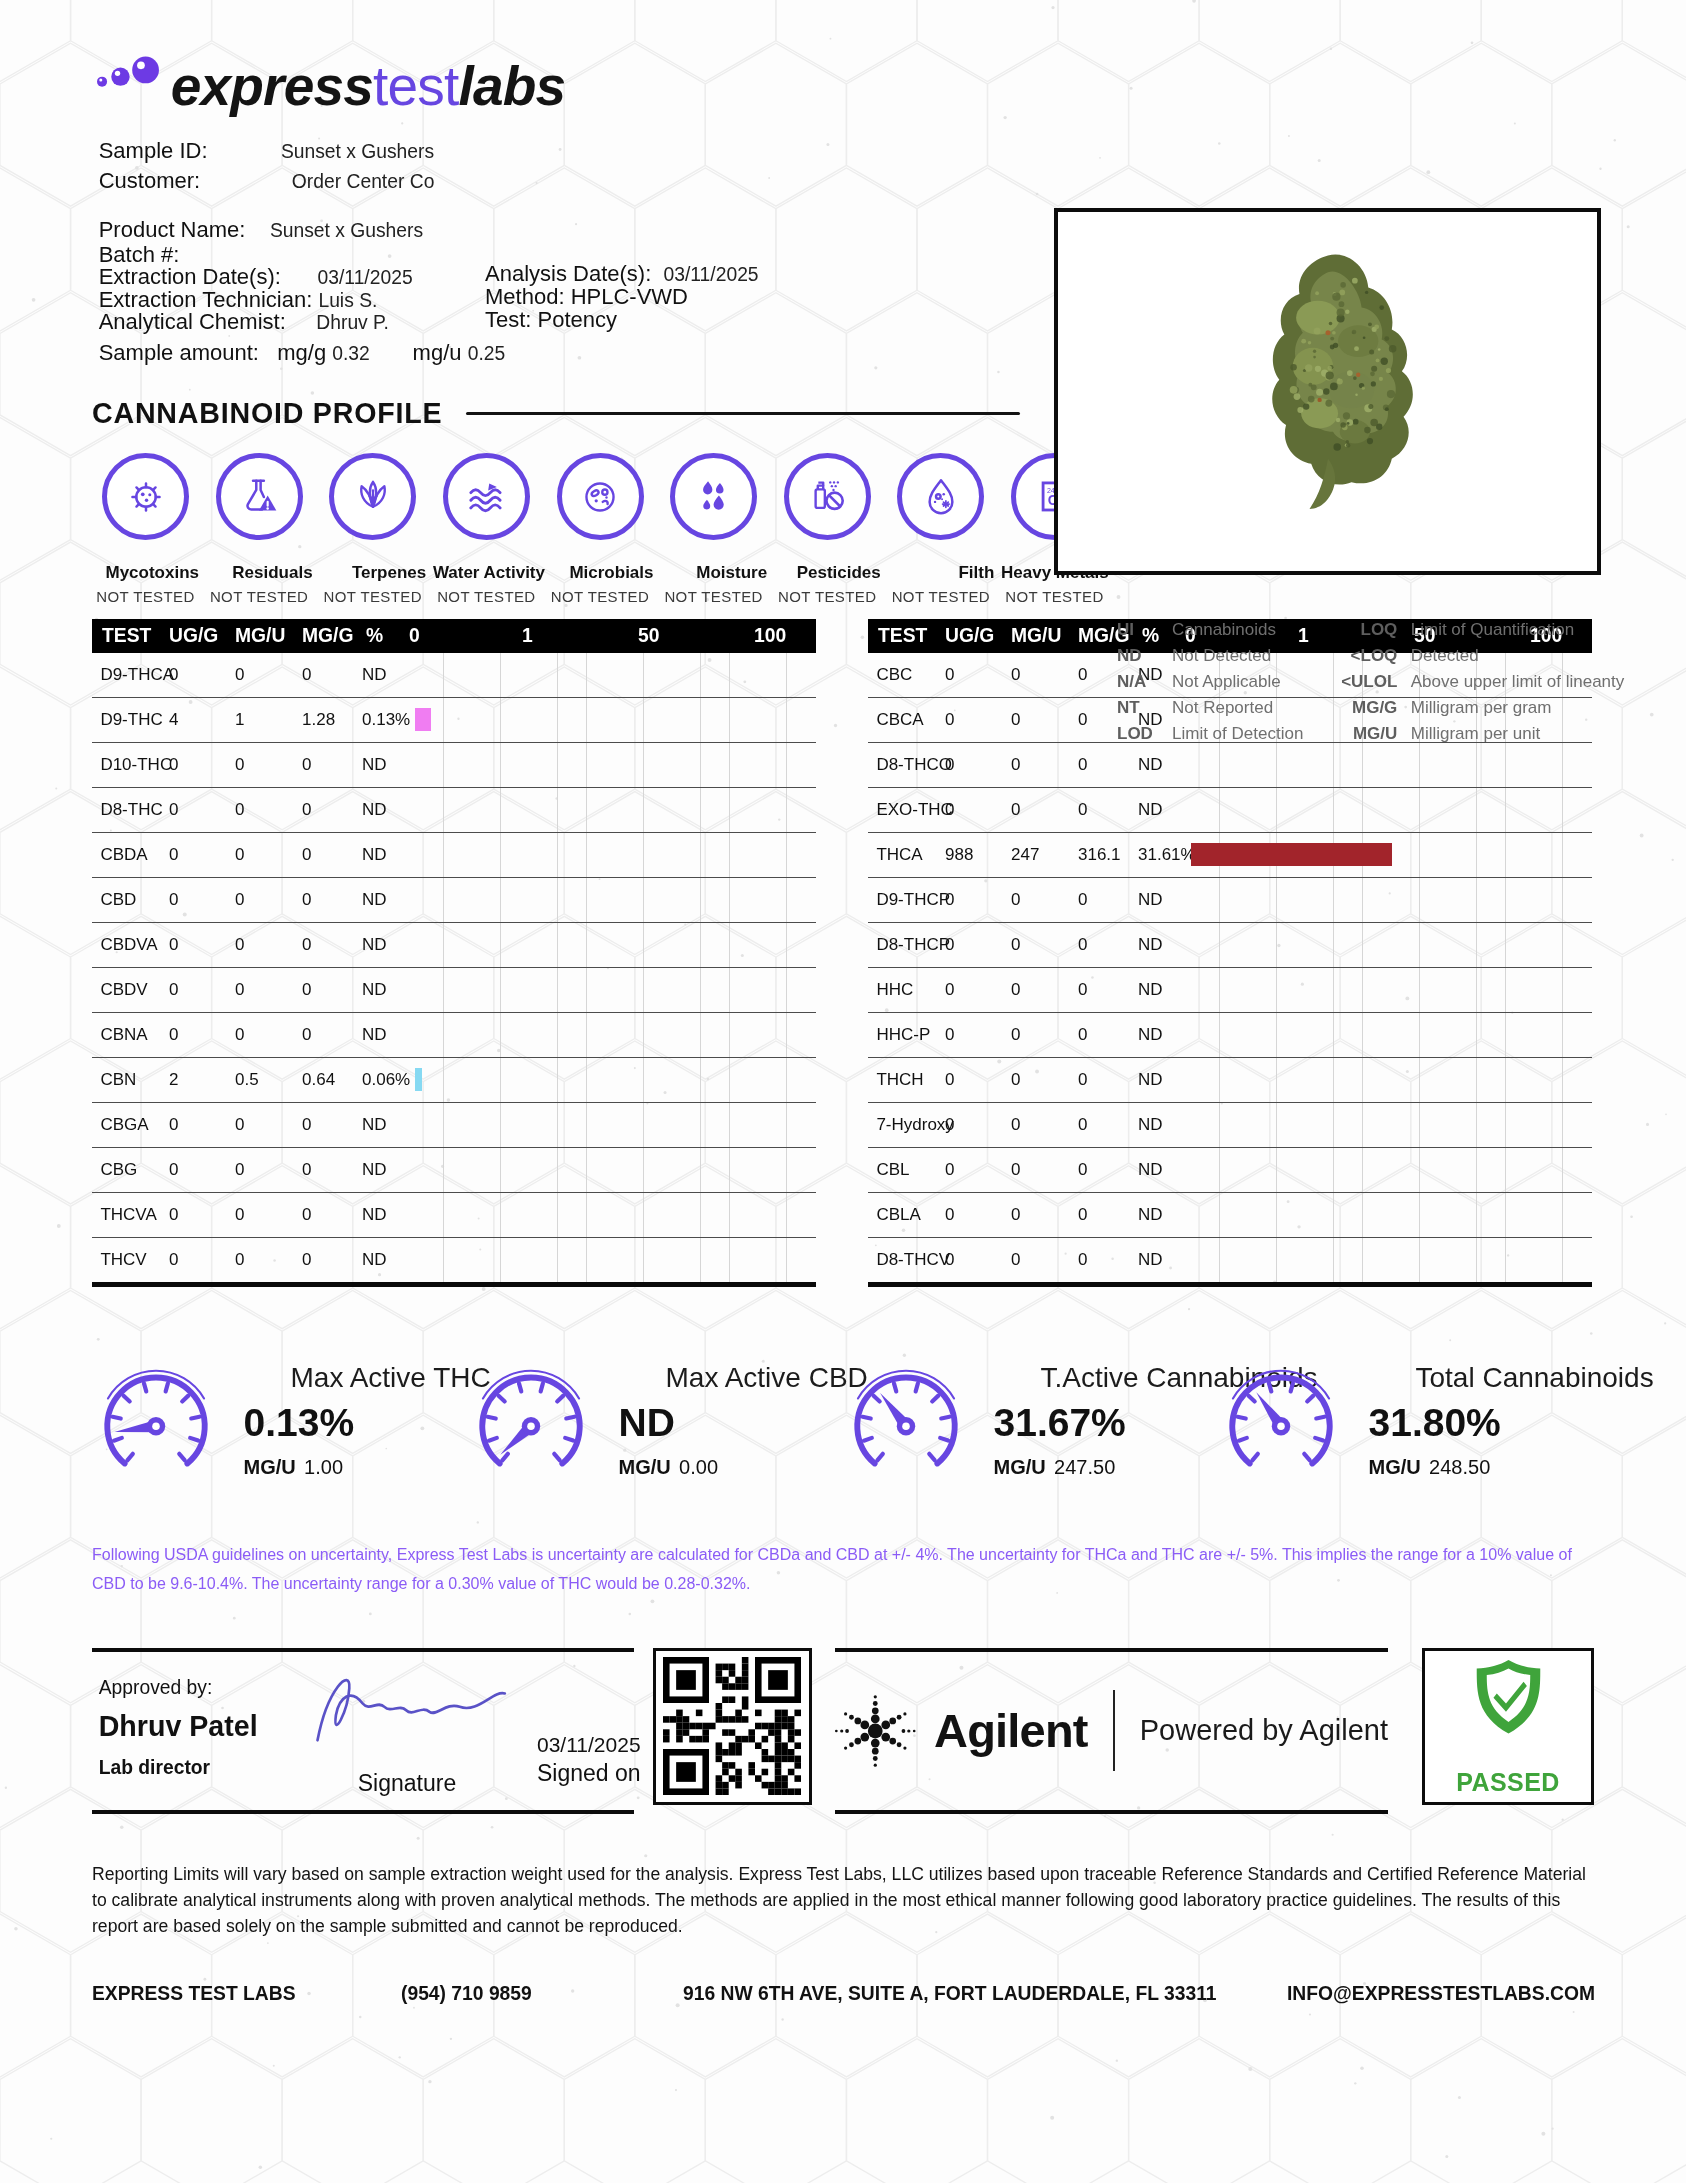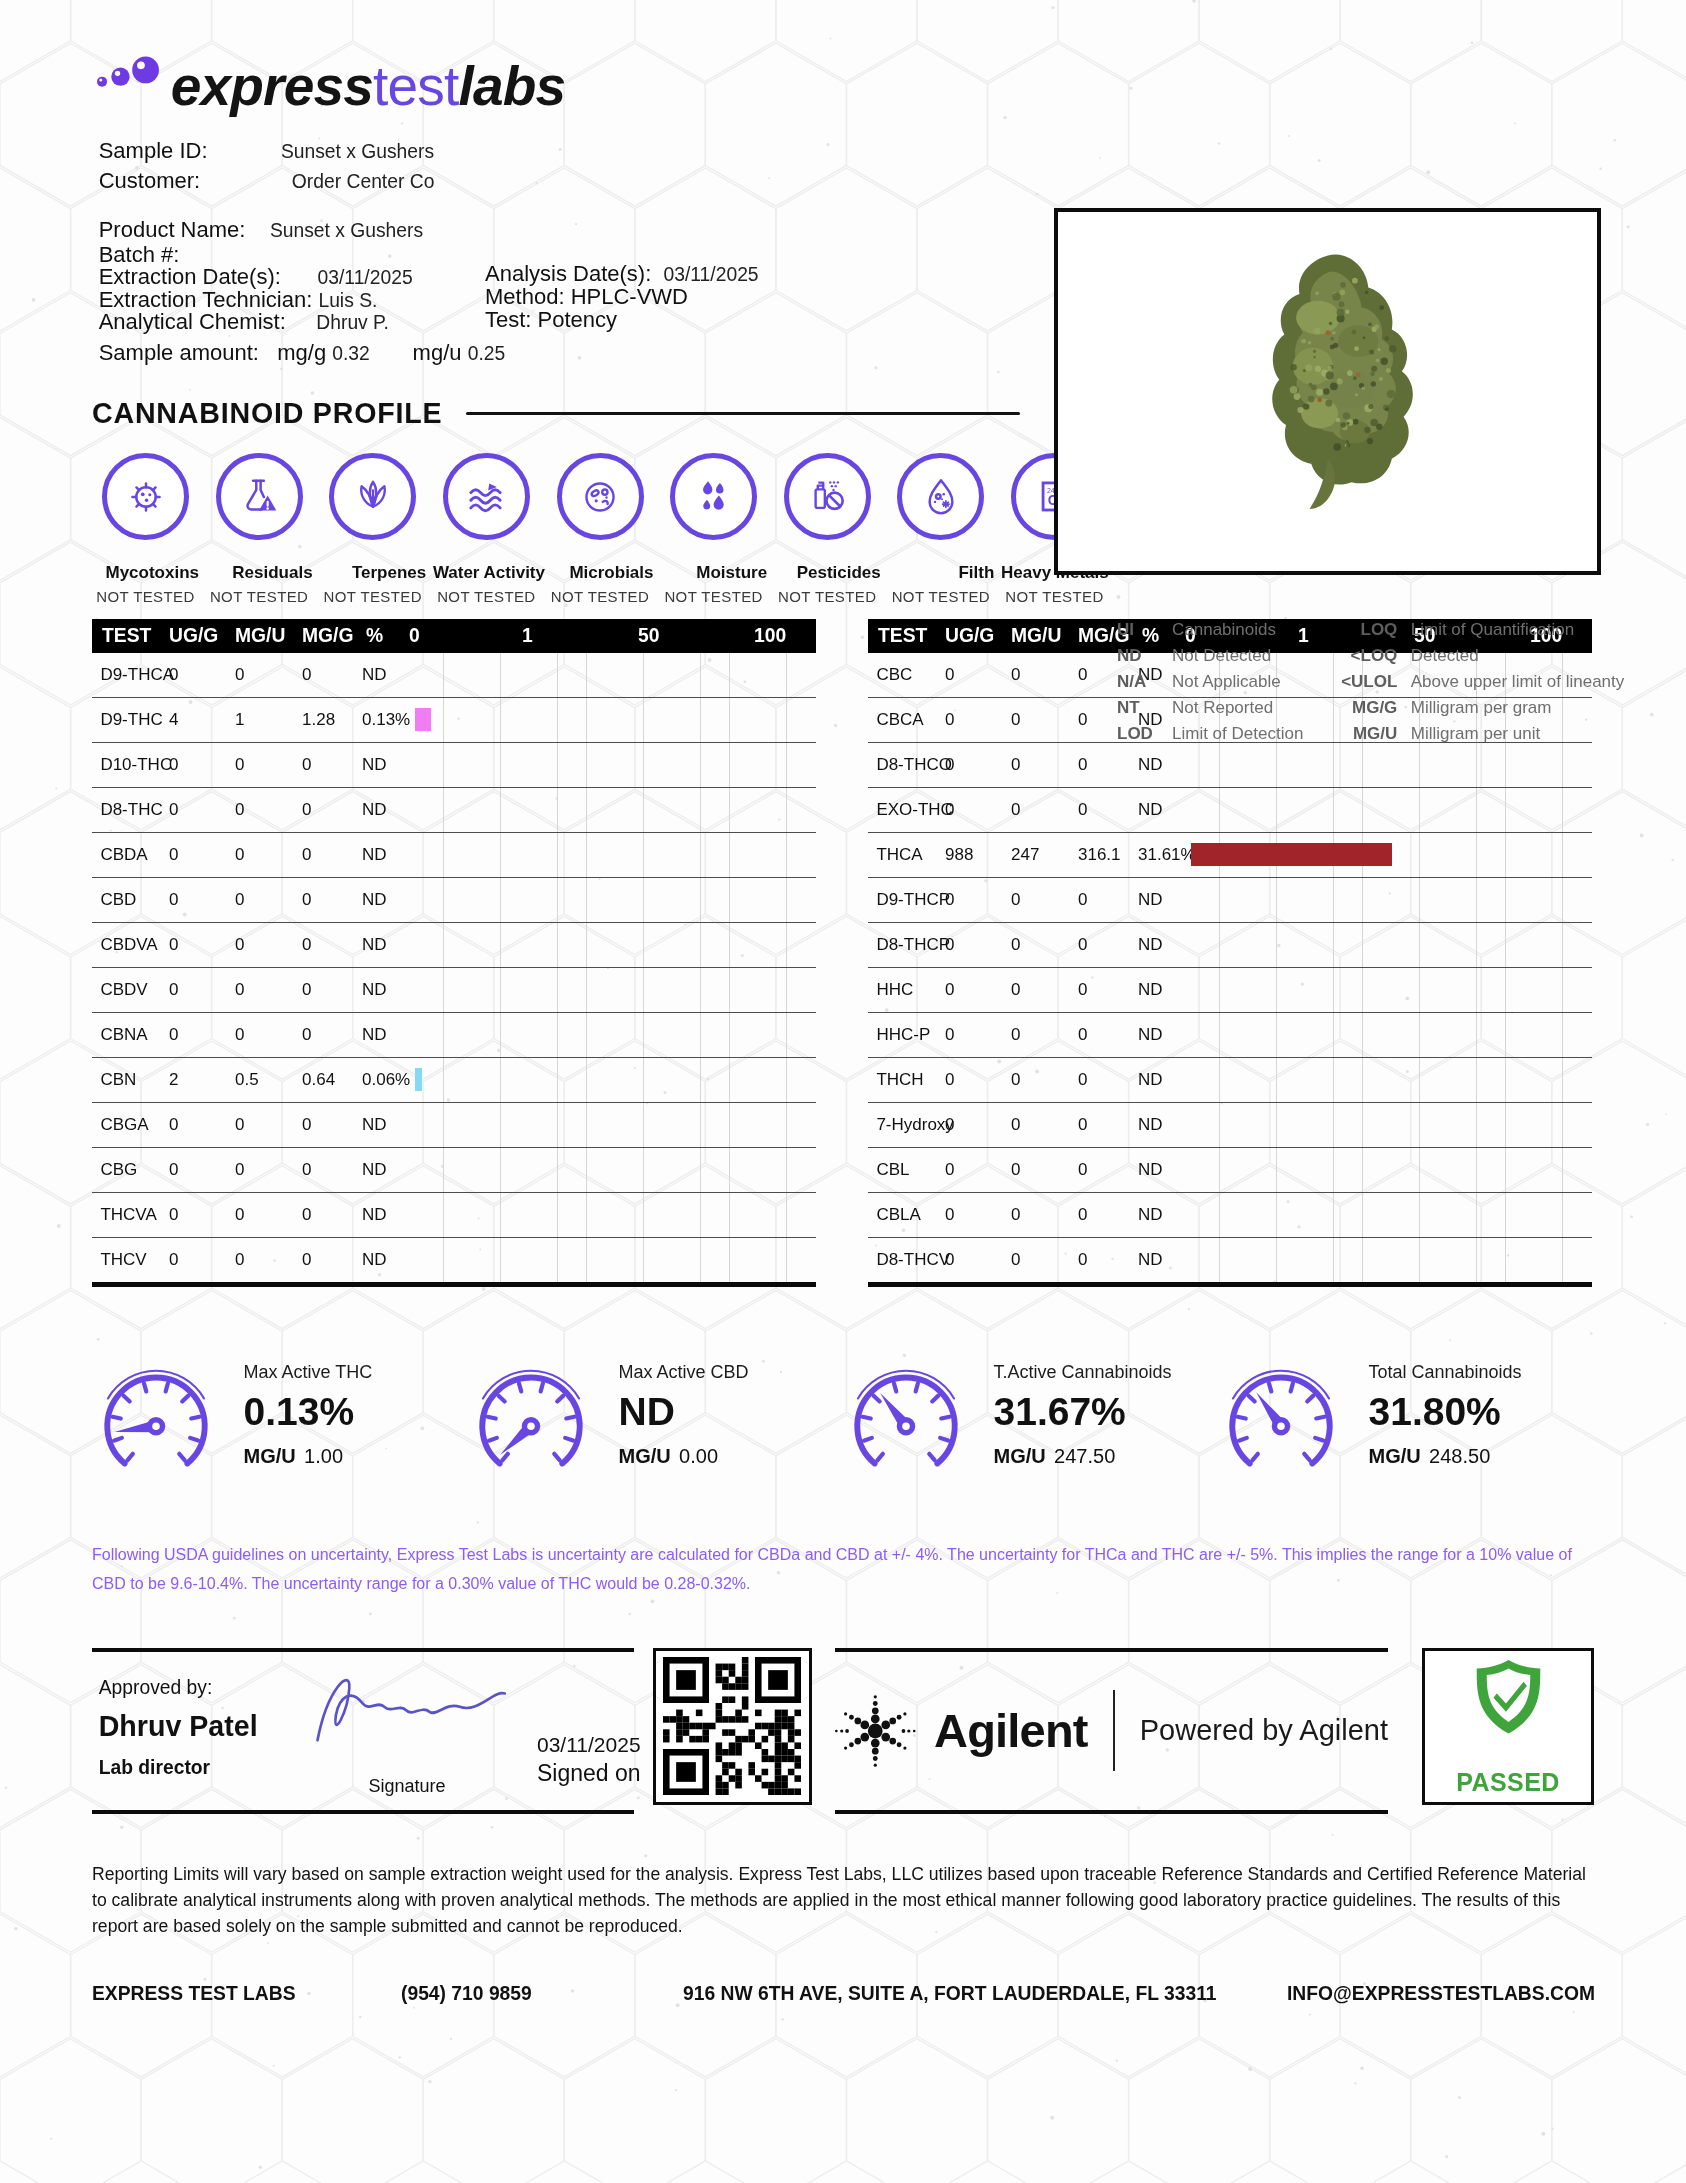--- a/index.html
+++ b/index.html
@@ -67,38 +67,38 @@
   .t-row:last-child{border-bottom:none;}
   .t-row span{position:absolute; top:12.6px; white-space:nowrap;}
   .c-test{left:8.4px;} .c-ugg{left:77px;} .c-mgu{left:143px;} .c-mgg{left:210px;} .c-pct{left:270px;}
   .bar{position:absolute; left:323px; top:10px; height:23.5px;}
 
   
   .gauges{display:flex; margin-top:72px;}
   .gauge{display:flex; width:375px;}
   .gauge svg{width:128px; height:126px; flex:none;}
   .gtext{margin-left:23.5px; padding-top:3.4px;}
-  .gtitle{font-size:18px; color:#1c1c1c; white-space:nowrap;}
+  .gtitle{font-size:28px; color:#1c1c1c; white-space:nowrap;margin-left:47px;}
   .gvalue{font-size:39px; font-weight:800; margin-top:6.7px;}
   .gunit{font-size:20px; margin-top:11.8px;}
   .gunit b{font-weight:800; margin-right:8.4px;}
 
   
   .uncertainty{margin-top:55px; font-size:16px; line-height:29px; color:#8b5cf6; width:1503px;}
 
   
   .approve-strip{display:flex; margin-top:50px; align-items:stretch;}
   .appr-box{width:542px; border-top:4.2px solid #0c0c0c; border-bottom:4.2px solid #0c0c0c;
     height:158px; position:relative; flex:none;}
   .appr-left{position:absolute; left:6.7px; top:25px;}
   .appr-lab{font-size:19.3px;}
   .appr-name{font-size:28.6px; font-weight:800; margin-top:11.8px;}
   .appr-role{font-size:19.3px; font-weight:700; margin-top:13.4px;}
   .sig-wrap{position:absolute; left:210px; top:8.4px; width:210px; text-align:center;}
-  .sig-label{font-size:18px; margin-top:21px;text-align:center;}
+  .sig-label{font-size:23px; margin-top:15px;text-align:center;}
   .signed-wrap{position:absolute; left:445px; top:81px; text-align:center; white-space:nowrap;}
   .signed-date{font-size:21px;}
   .signed-on{font-size:23px; margin-top:3.4px;}
   .qr-box{width:153px; height:151px; border:3.4px solid #0c0c0c; margin-left:18.5px; background:#fff;
     display:flex; align-items:center; justify-content:center; flex:none;}
   .agilent-box{width:553px; border-top:4.2px solid #0c0c0c; border-bottom:4.2px solid #0c0c0c;
     margin-left:23.5px; height:158px; display:flex; align-items:center; flex:none;}
   .agilent-name{font-size:47px; font-weight:800; color:#121212; margin-left:11.8px; letter-spacing:-0.8px;}
   .agilent-divider{width:2.5px; height:81px; background:#222; margin:0 25px;}
   .agilent-tag{font-size:29px; color:#1a1a1a; white-space:nowrap;}

